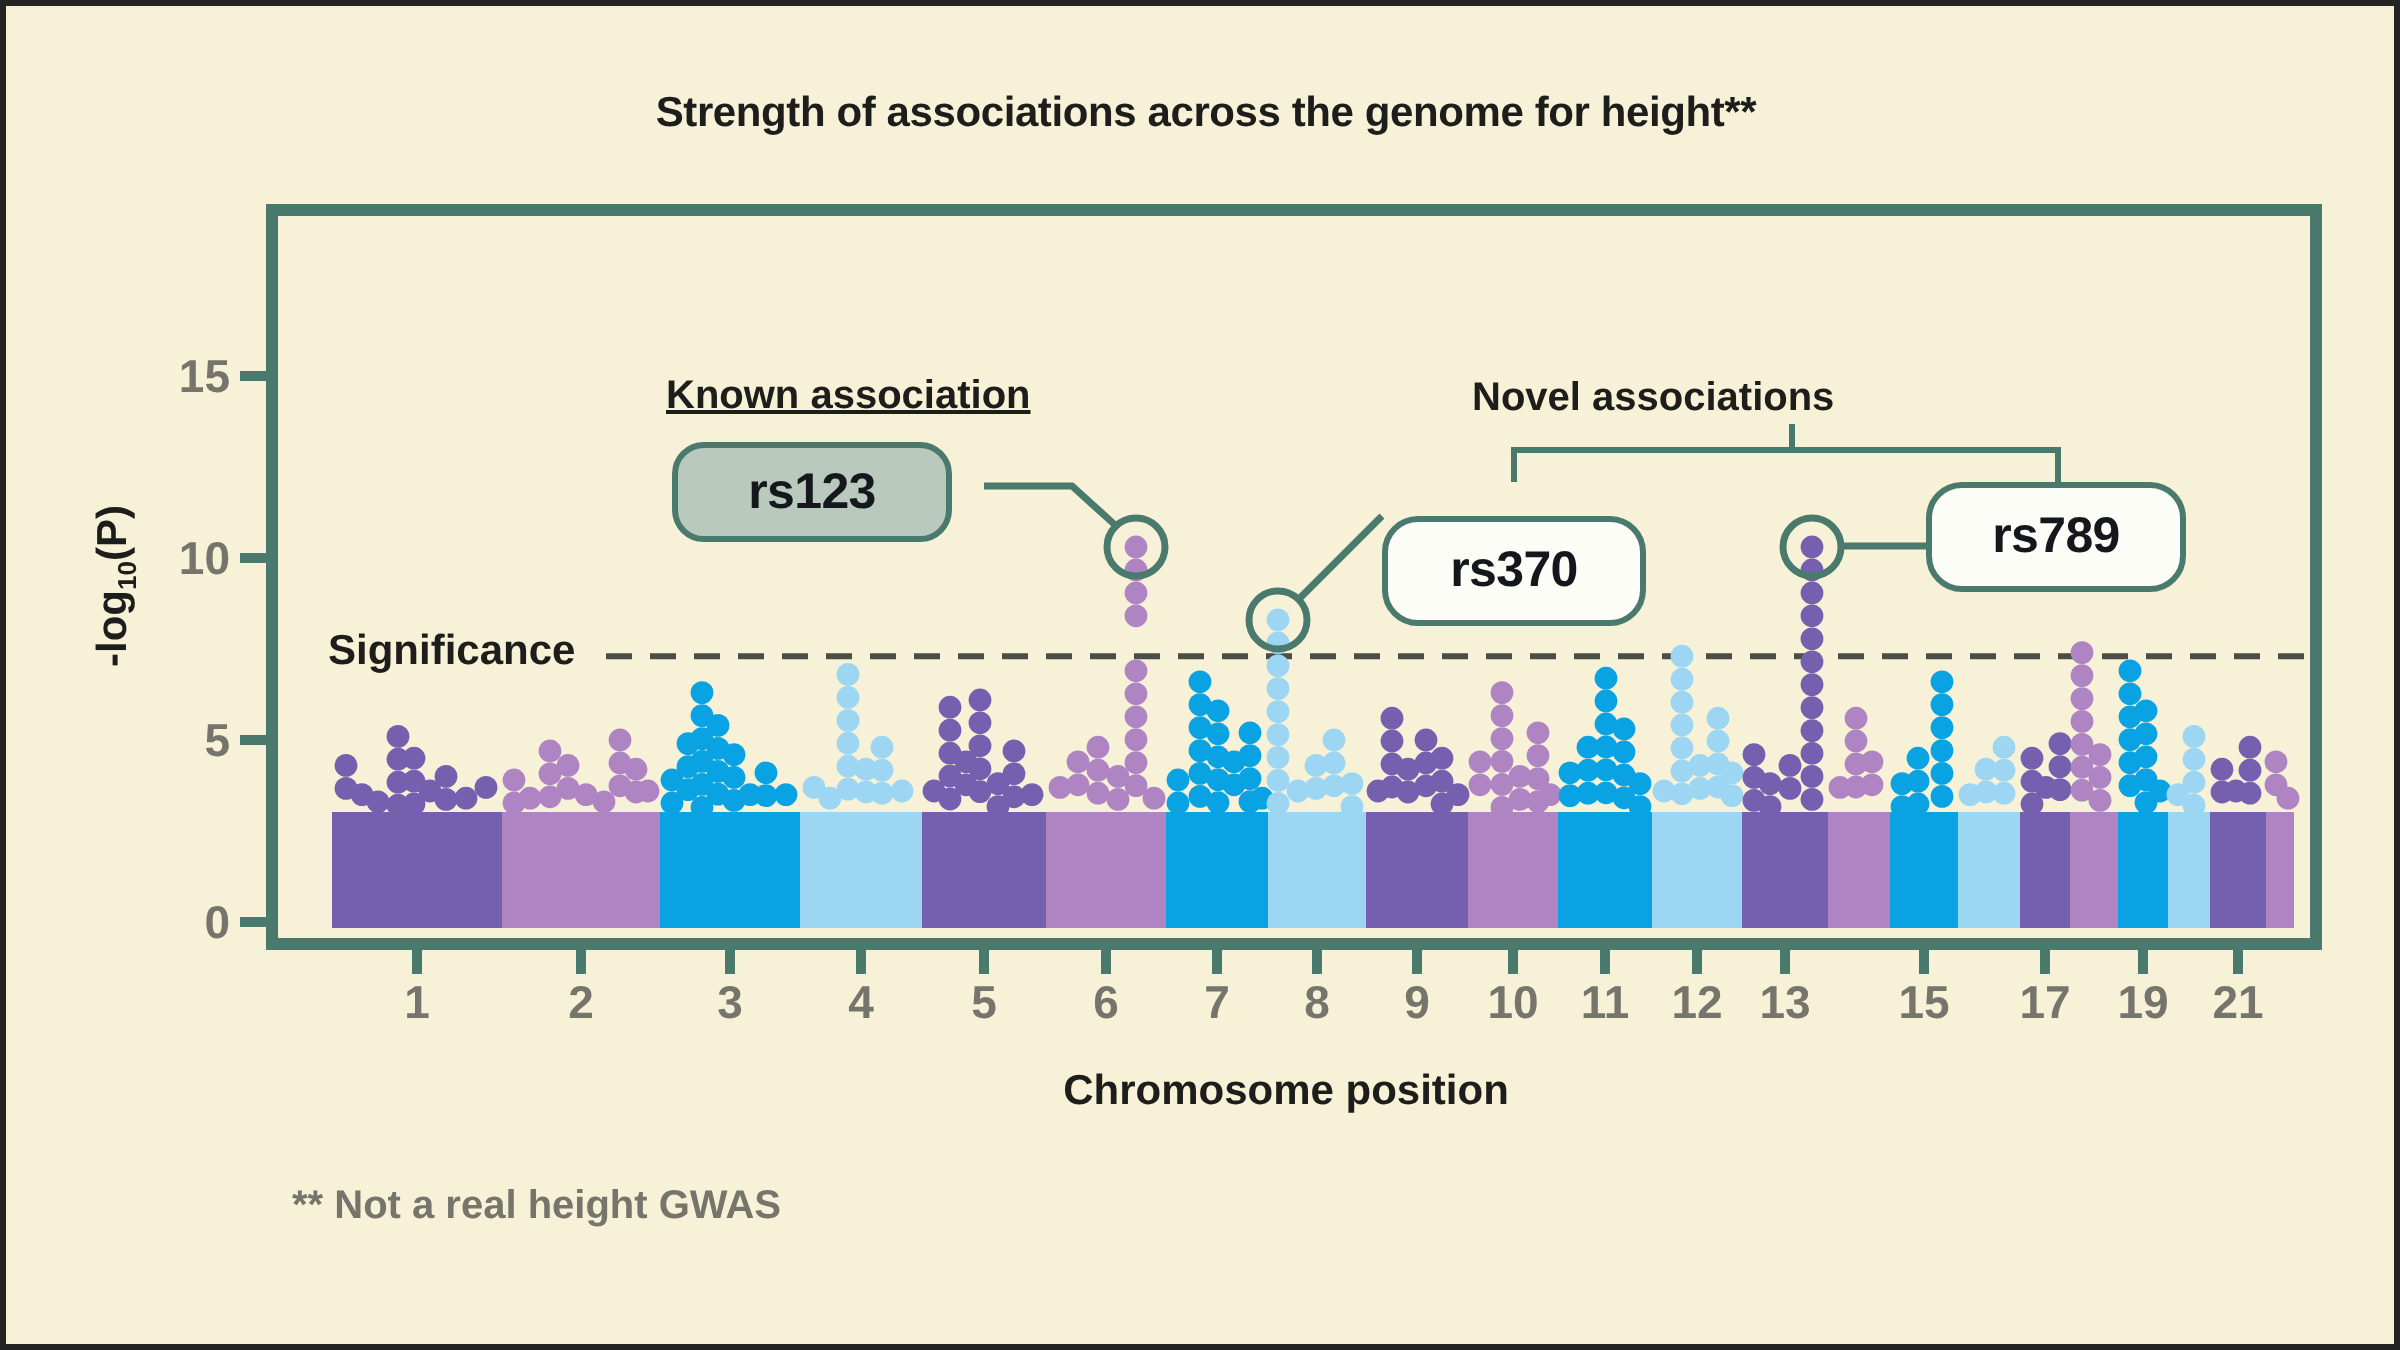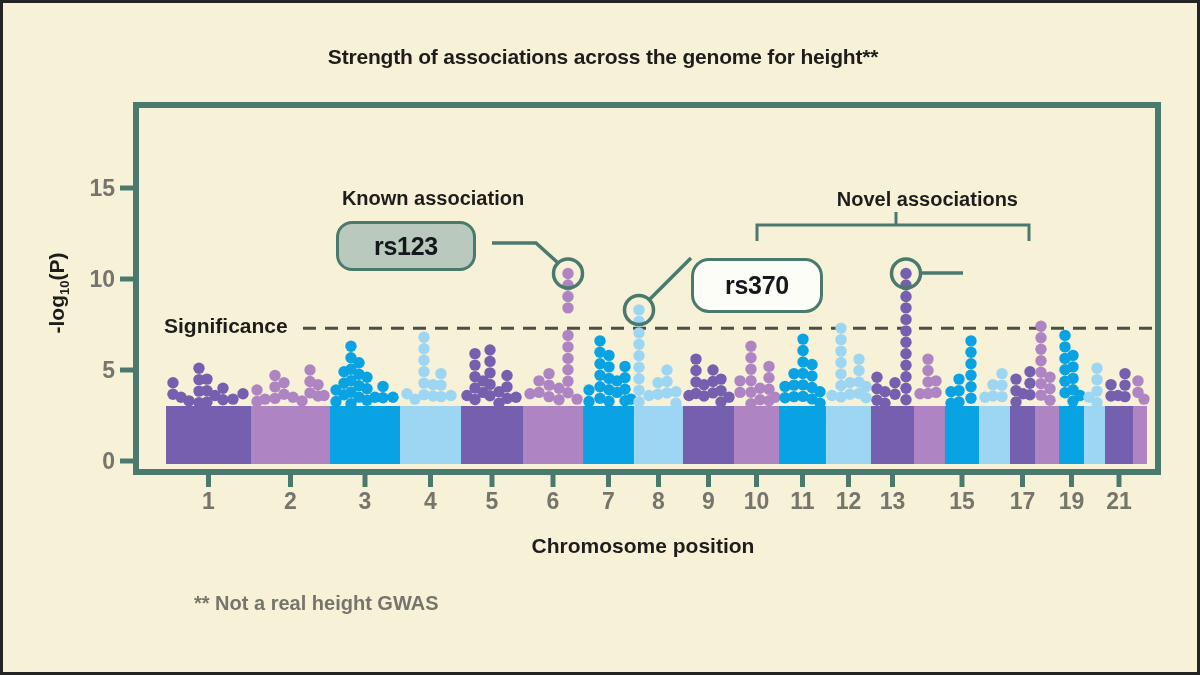--- a/index.html
+++ b/index.html
@@ -10,24 +10,24 @@
     border:3px solid #242424;
     box-sizing:border-box;
     overflow:hidden;
     font-family:"Liberation Sans", sans-serif;
   }
   .page svg{position:absolute;left:0;top:0;}
   .txt{position:absolute;color:#1d1d1b;font-weight:bold;white-space:nowrap;}
   .title{left:0;top:42px;width:1200px;text-align:center;font-size:21px;letter-spacing:-0.2px;}
   .accepted{left:151px;top:118px;font-size:21px;}
   .significance{left:147px;top:311px;font-size:21px;margin-left:14px;}
-  .heading-known{left:330px;top:184px;width:200px;text-align:center;font-size:20px;}
-  .heading-novel{left:775px;top:185px;width:240px;text-align:right;font-size:20px;}
+  .heading-known{left:330px;top:184px;width:200px;font-size:20px;text-decoration:underline;}
+  .heading-novel{left:733px;top:185px;width:240px;text-align:left;font-size:20px;}
   .xlabel{left:0;top:531px;width:1280px;text-align:center;font-size:21px;}
-  .footnote{left:143px;top:589px;font-size:20px;color:#75756c;margin-left:48px;}
+  .footnote{left:143px;top:589px;font-size:20px;color:#75756c;}
   .ylabel{
     left:-46px;top:275px;width:206px;height:30px;
     text-align:center;font-size:21px;
     transform:rotate(-90deg);
   }
   .ylabel sub{font-size:13px;}
   .callout-box{
     position:absolute;
     box-sizing:border-box;
     border:3px solid #4a7a6e;
@@ -477,19 +477,22 @@
   <div class="txt heading-known">Known association</div>
 
   <div class="txt heading-novel">Novel associations</div>
 
   <div class="callout-box box-known">
     <span>rs123</span>
   </div>
   <div class="callout-box box-rs370">
     <span>rs370</span>
   </div>
+  <div class="callout-box box-rs789">
+    <span>rs789</span>
+  </div>
 
   <div class="txt ylabel"><span>-log</span><sub>10</sub><span>(P)</span></div>
 
   <div class="txt xlabel">Chromosome position</div>
 
   <div class="txt footnote">** Not a real height GWAS</div>
 </div>
 
 </body></html>

